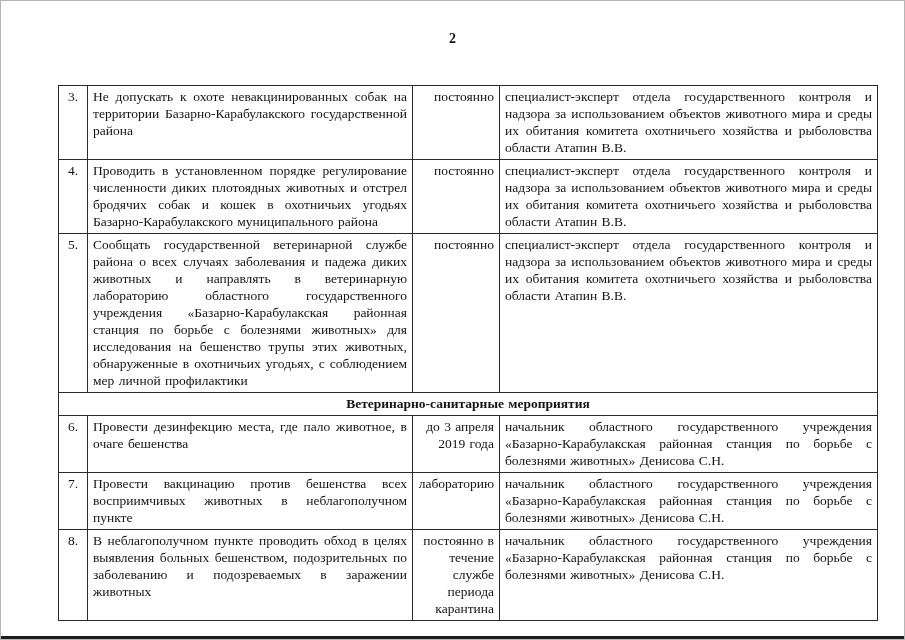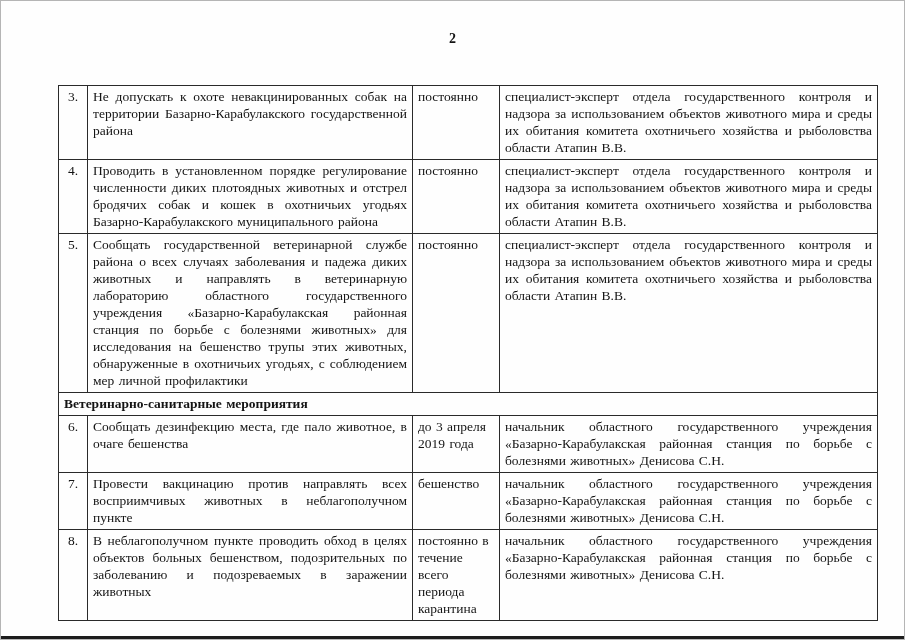--- a/index.html
+++ b/index.html
@@ -59,23 +59,24 @@
   td.num {
     text-align: center;
     padding-left: 1px;
     padding-right: 1px;
   }
   td.action, td.resp {
     text-align: justify;
     text-align-last: left;
   }
   td.deadline {
-    text-align: left;
+    text-align: right;
   }
   td.section {
+    text-align: center;
     font-weight: bold;
     padding-top: 1px;
     padding-bottom: 2px;
     font-family: Liberation Serif, serif;
   }
 </style>
 </head>
 <body>
 
 <div class="page">
@@ -111,36 +112,36 @@
         <td class="deadline">постоянно</td>
         <td class="resp">специалист-эксперт отдела государственного контроля и надзора за использованием объектов животного мира и среды их обитания комитета охотничьего хозяйства и рыболовства области Атапин В.В.</td>
       </tr>
 
       <tr>
         <td class="section" colspan="4">Ветеринарно-санитарные мероприятия</td>
       </tr>
 
       <tr>
         <td class="num">6.</td>
-        <td class="action">Сообщать дезинфекцию места, где пало животное, в очаге бешенства</td>
+        <td class="action">Провести дезинфекцию места, где пало животное, в очаге бешенства</td>
         <td class="deadline">до 3 апреля 2019 года</td>
         <td class="resp">начальник областного государственного учреждения «Базарно-Карабулакская районная станция по борьбе с болезнями животных» Денисова С.Н.</td>
       </tr>
 
       <tr>
         <td class="num">7.</td>
-        <td class="action">Провести вакцинацию против направлять всех восприимчивых животных в неблагополучном пункте</td>
-        <td class="deadline">бешенство</td>
+        <td class="action">Провести вакцинацию против бешенства всех восприимчивых животных в неблагополучном пункте</td>
+        <td class="deadline">лабораторию</td>
         <td class="resp">начальник областного государственного учреждения «Базарно-Карабулакская районная станция по борьбе с болезнями животных» Денисова С.Н.</td>
       </tr>
 
       <tr>
         <td class="num">8.</td>
-        <td class="action">В неблагополучном пункте проводить обход в целях объектов больных бешенством, подозрительных по заболеванию и подозреваемых в заражении животных</td>
-        <td class="deadline">постоянно в течение всего периода карантина</td>
+        <td class="action">В неблагополучном пункте проводить обход в целях выявления больных бешенством, подозрительных по заболеванию и подозреваемых в заражении животных</td>
+        <td class="deadline">постоянно в течение службе периода карантина</td>
         <td class="resp">начальник областного государственного учреждения «Базарно-Карабулакская районная станция по борьбе с болезнями животных» Денисова С.Н.</td>
       </tr>
 
     </tbody>
   </table>
 
   <div class="scan-bottom-line"></div>
 </div>
 
 </body></html>

